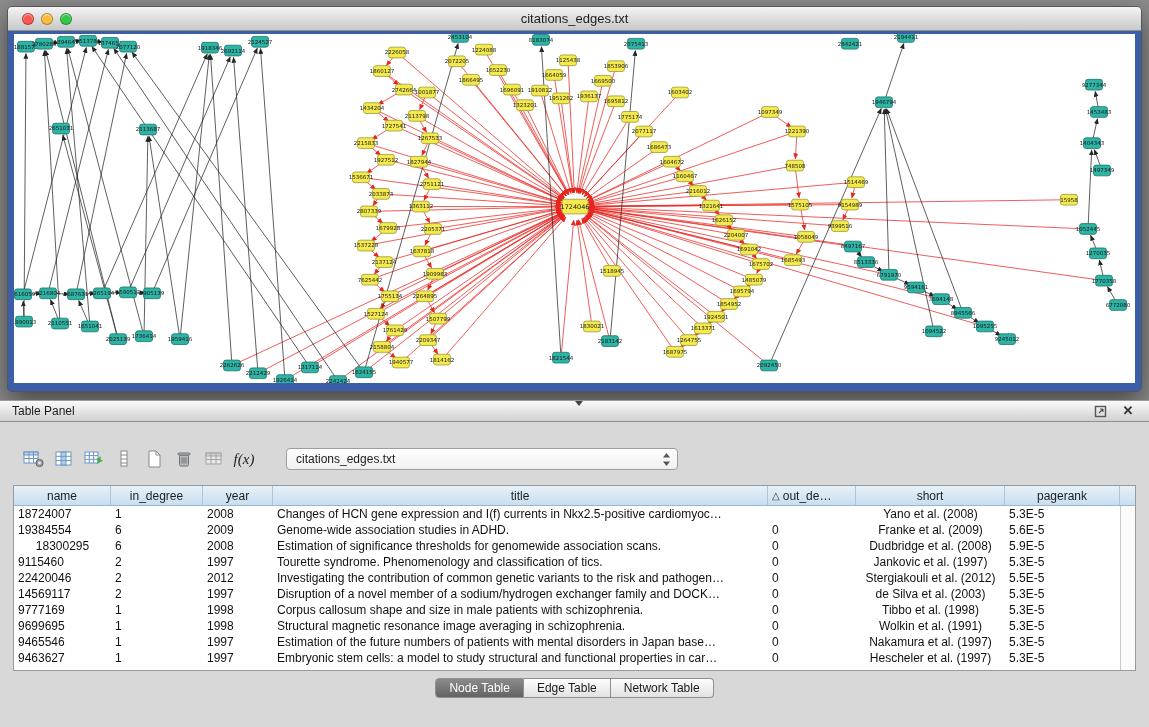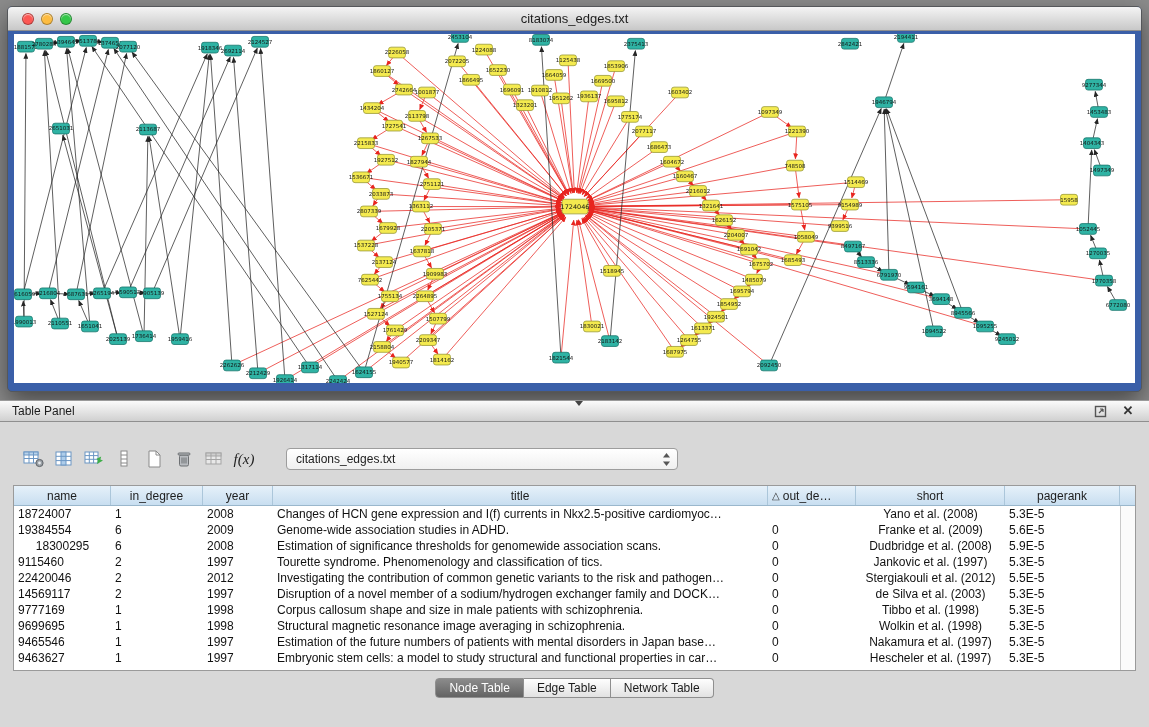--- a/index.html
+++ b/index.html
@@ -993,21 +993,21 @@
           <div class="td" style="width: 88px;">0</div>
           <div class="td center" style="width: 149px;">Tibbo et al. (1998)</div>
           <div class="td" style="width: 115px;">5.3E-5</div>
         </div>
         <div class="tr">
           <div class="td" style="width: 97px;">9699695</div>
           <div class="td" style="width: 92px;">1</div>
           <div class="td" style="width: 70px;">1998</div>
           <div class="td" style="width: 495px;">Structural magnetic resonance image averaging in schizophrenia.</div>
           <div class="td" style="width: 88px;">0</div>
-          <div class="td center" style="width: 149px;">Wolkin et al. (1998)</div>
+          <div class="td center" style="width: 149px;">Wolkin et al. (1991)</div>
           <div class="td" style="width: 115px;">5.3E-5</div>
         </div>
         <div class="tr">
           <div class="td" style="width: 97px;">9465546</div>
           <div class="td" style="width: 92px;">1</div>
           <div class="td" style="width: 70px;">1997</div>
           <div class="td" style="width: 495px;">Estimation of the future numbers of patients with mental disorders in Japan base…</div>
           <div class="td" style="width: 88px;">0</div>
           <div class="td center" style="width: 149px;">Nakamura et al. (1997)</div>
           <div class="td" style="width: 115px;">5.3E-5</div>

